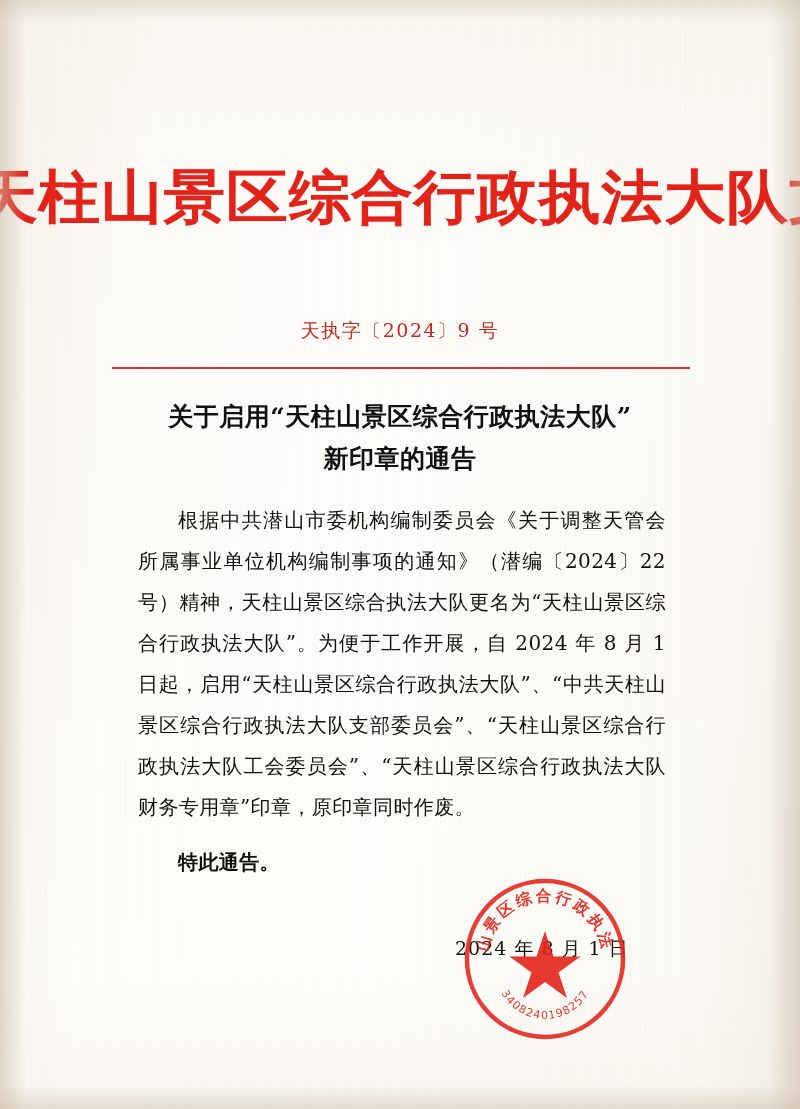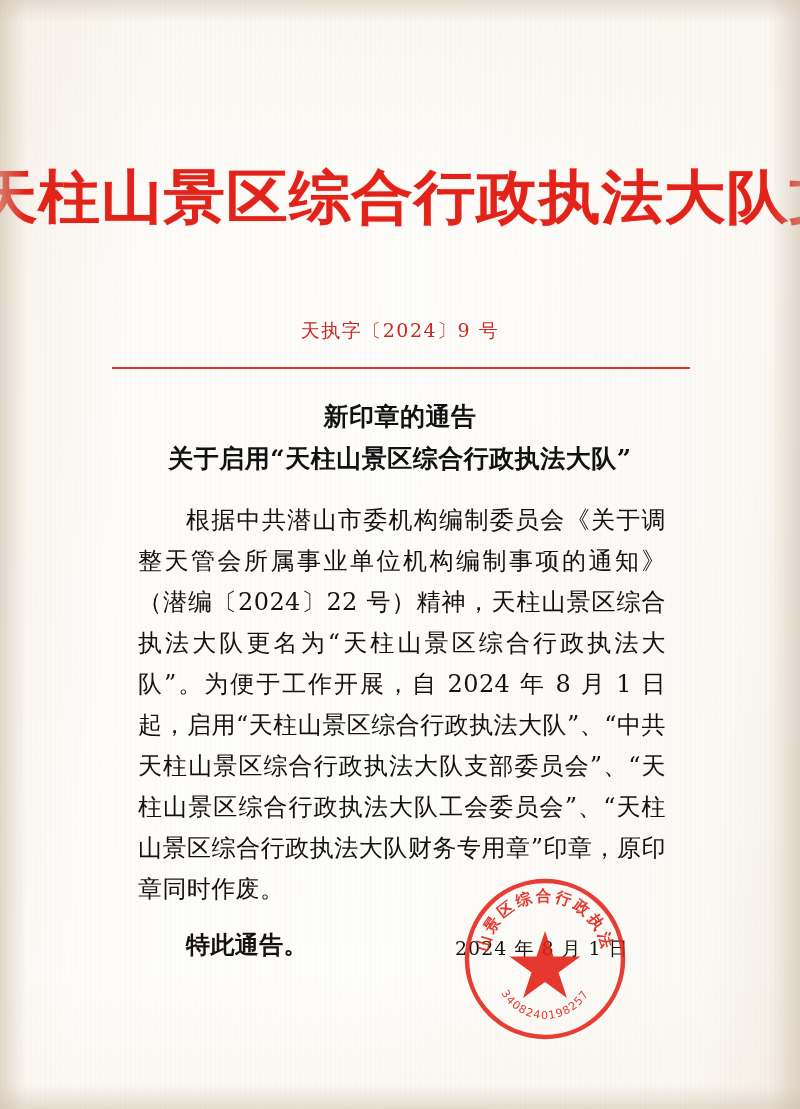--- a/index.html
+++ b/index.html
@@ -116,21 +116,21 @@
     letter-spacing: 0.5px;
   }
 
   
   .body-text {
     position: absolute;
     left: 138px;
     top: 500px;
     width: 528px;
     color: #14120f;
-    font-size: 24px;
+    font-size: 20px;
     line-height: 41px;
     text-align: justify;
     text-justify: inter-ideograph;
     letter-spacing: 0.4px;
   }
   .body-text p {
     margin: 0;
     text-indent: 2em;
   }
   .body-text p + p {
@@ -167,22 +167,22 @@
 
 <div class="doc">
 
   <div class="masthead">天柱山景区综合行政执法大队文件</div>
 
   <div class="docnum">天执字〔2024〕9 号</div>
 
   <div class="redrule"></div>
 
   <div class="title">
+    <div>关于启用“天柱山景区综合行政执法大队”</div>
     <div>新印章的通告</div>
-    <div>关于启用“天柱山景区综合行政执法大队”</div>
   </div>
 
   <div class="body-text">
     <p>根据中共潜山市委机构编制委员会《关于调整天管会所属事业单位机构编制事项的通知》（潜编〔2024〕22 号）精神，天柱山景区综合执法大队更名为“天柱山景区综合行政执法大队”。为便于工作开展，自 2024 年 8 月 1 日起，启用“天柱山景区综合行政执法大队”、“中共天柱山景区综合行政执法大队支部委员会”、“天柱山景区综合行政执法大队工会委员会”、“天柱山景区综合行政执法大队财务专用章”印章，原印章同时作废。</p>
     <p>特此通告。</p>
   </div>
 
   <div class="sign-date">2024 年 8 月 1 日</div>
 
   <div class="seal">

